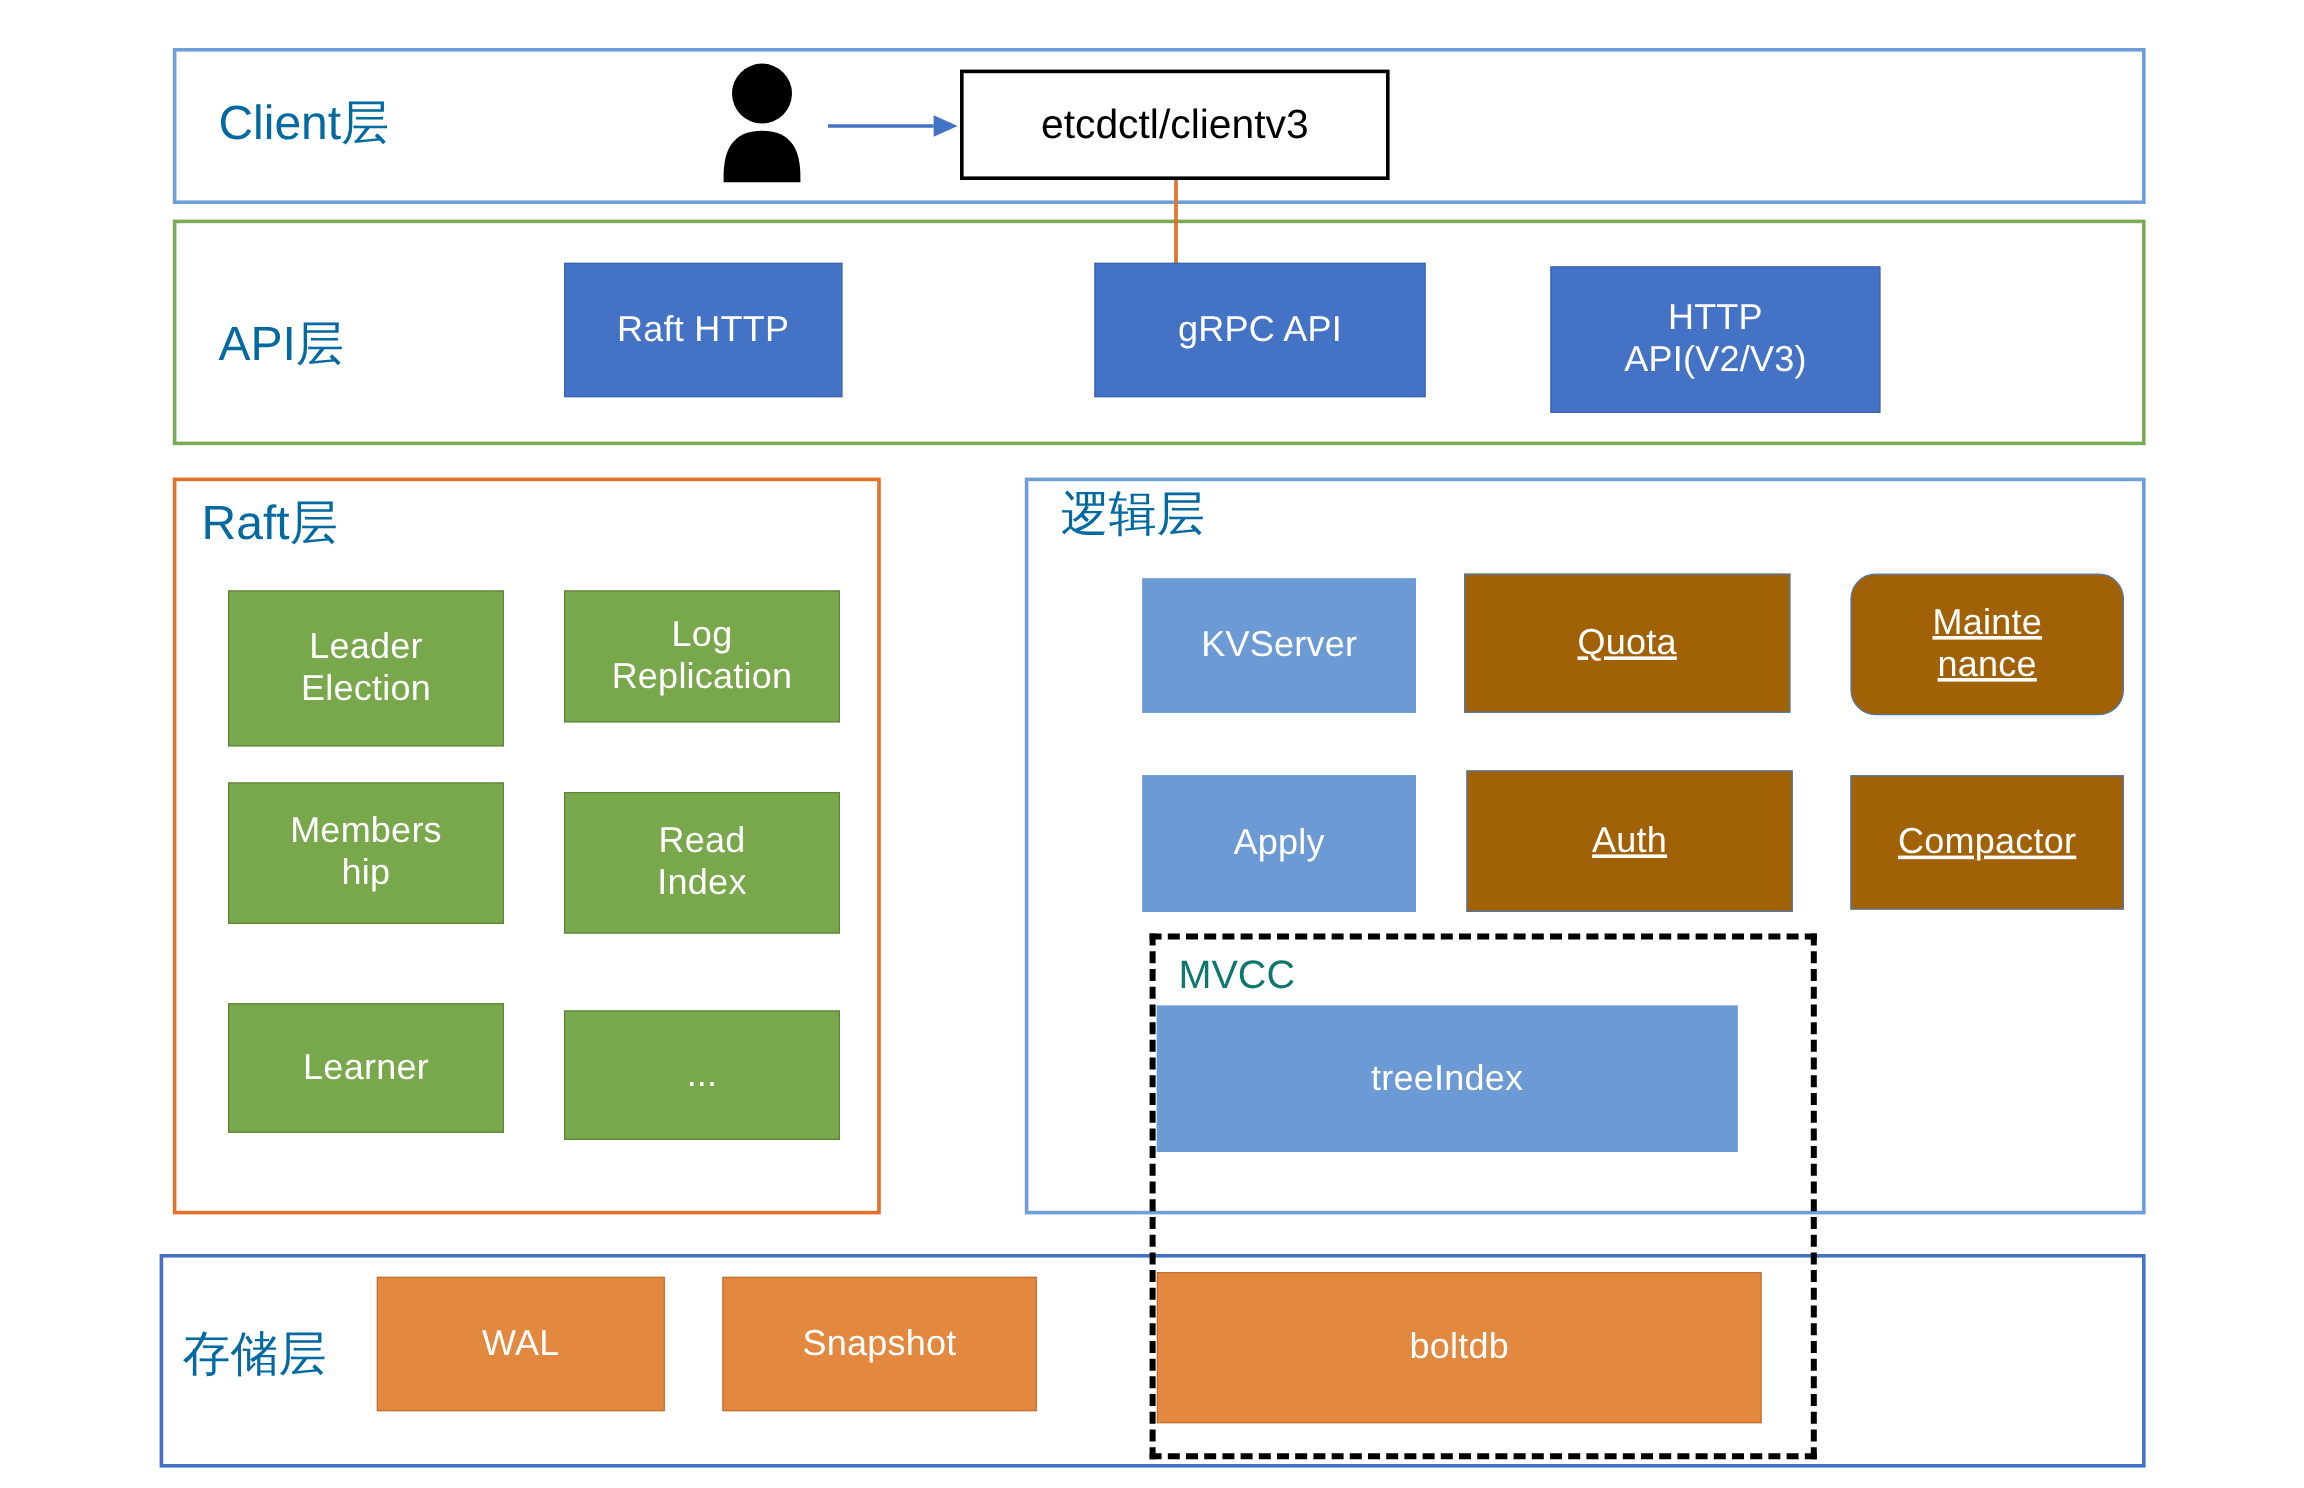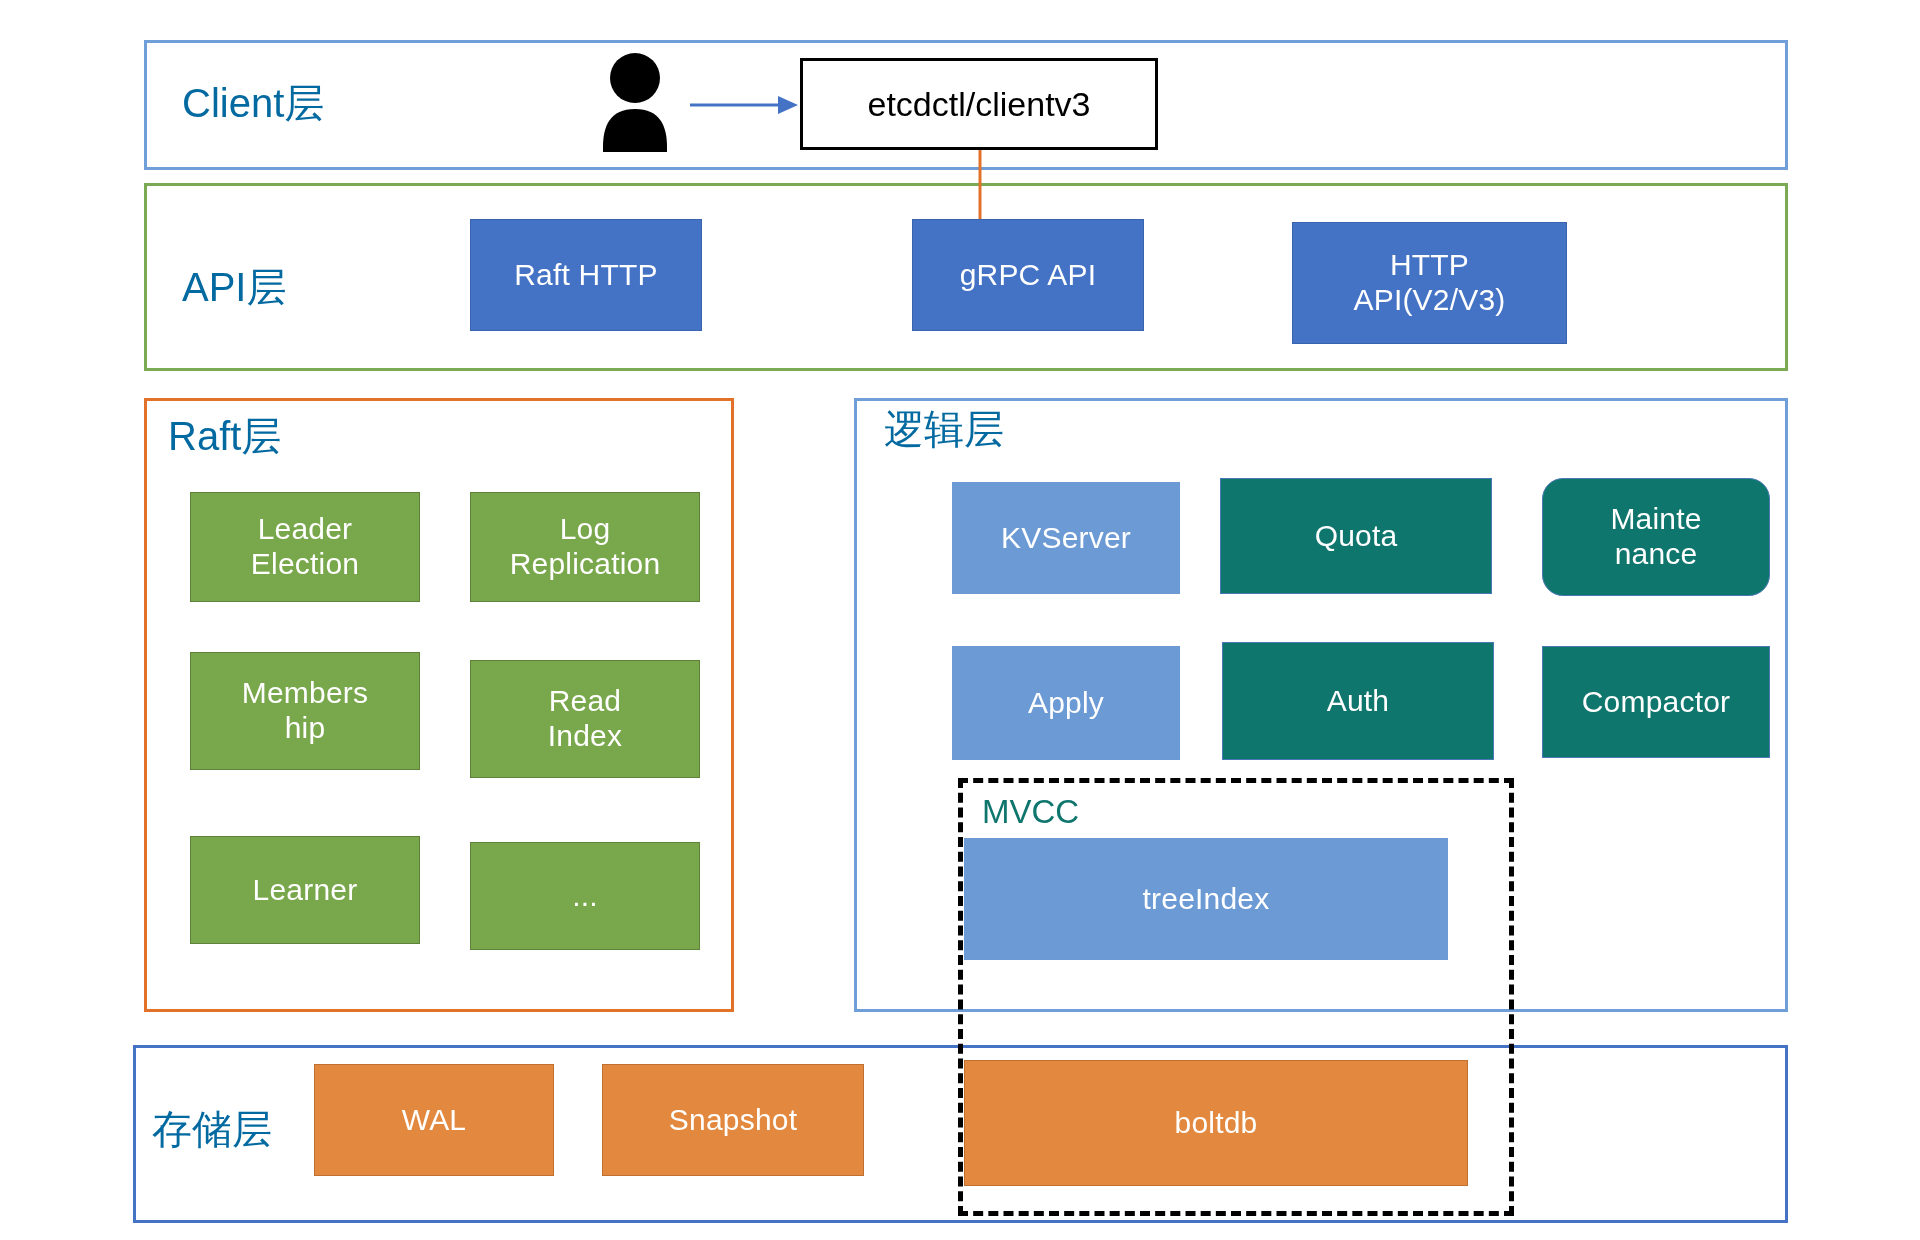--- a/index.html
+++ b/index.html
@@ -53,22 +53,23 @@
     font-size: 30px;
     line-height: 1.16;
     white-space: pre-line;
     letter-spacing: .2px;
   }
   .node.dark-blue {
     background: #4472c4;
     border: 1px solid #3a63ad;
   }
   .node.mid-blue {
-    background: #0f766e;
+    background: #a16207;
     border: 1px solid #4a78b4;
+    text-decoration: underline;
   }
   .node.mid-blue-noborder {
     background: #6c9ad4;
     border: 1px solid #6c9ad4;
   }
   .node.green {
     background: #79a74b;
     border: 1px solid #5e8239;
   }
   .node.orange {
@@ -149,30 +150,30 @@
     <line x1="15" y1="0" x2="15" y2="92" stroke="#e2712a" stroke-width="3"></line>
     <polygon points="6,92 24,92 15,114" fill="#e2712a"></polygon>
   </svg>
 
   <div class="layer-frame frame-api z-frame" style="left:144px; top:183px; width:1644px; height:188px;"></div>
 
   <div class="layer-title" style="left:182px; top:266px;">API层</div>
 
   <div class="node dark-blue z-node" style="left:470px; top:219px; width:232px; height:112px;">Raft HTTP</div>
 
-  <div class="node dark-blue z-node" style="left:912px; top:219px; width:232px; height:112px;">gRPC API</div>
+  <div class="node dark-blue z-node" style="left:912px; top:219px; width:276px; height:112px;">gRPC API</div>
 
   <div class="node dark-blue z-node" style="left:1292px; top:222px; width:275px; height:122px;">HTTP
 API(V2/V3)</div>
 
   <div class="layer-frame frame-raft z-frame" style="left:144px; top:398px; width:590px; height:614px;"></div>
 
   <div class="layer-title" style="left:168px; top:415px;">Raft层</div>
 
-  <div class="node green z-node" style="left:190px; top:492px; width:230px; height:110px;">Leader
+  <div class="node green z-node" style="left:190px; top:492px; width:230px; height:130px;">Leader
 Election</div>
 
   <div class="node green z-node" style="left:470px; top:492px; width:230px; height:110px;">Log
 Replication</div>
 
   <div class="node green z-node" style="left:190px; top:652px; width:230px; height:118px;">Members
 hip</div>
 
   <div class="node green z-node" style="left:470px; top:660px; width:230px; height:118px;">Read
 Index</div>

